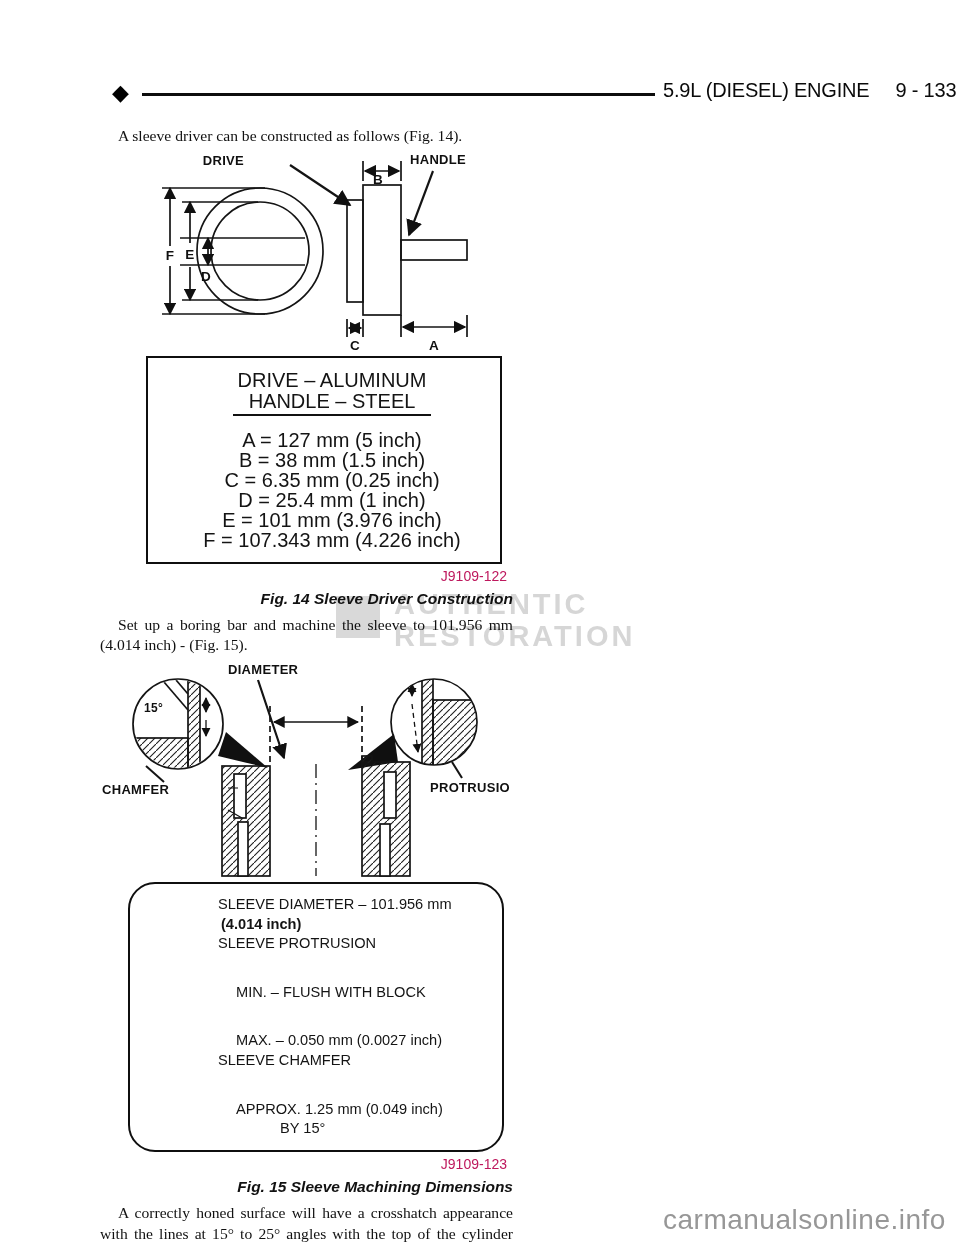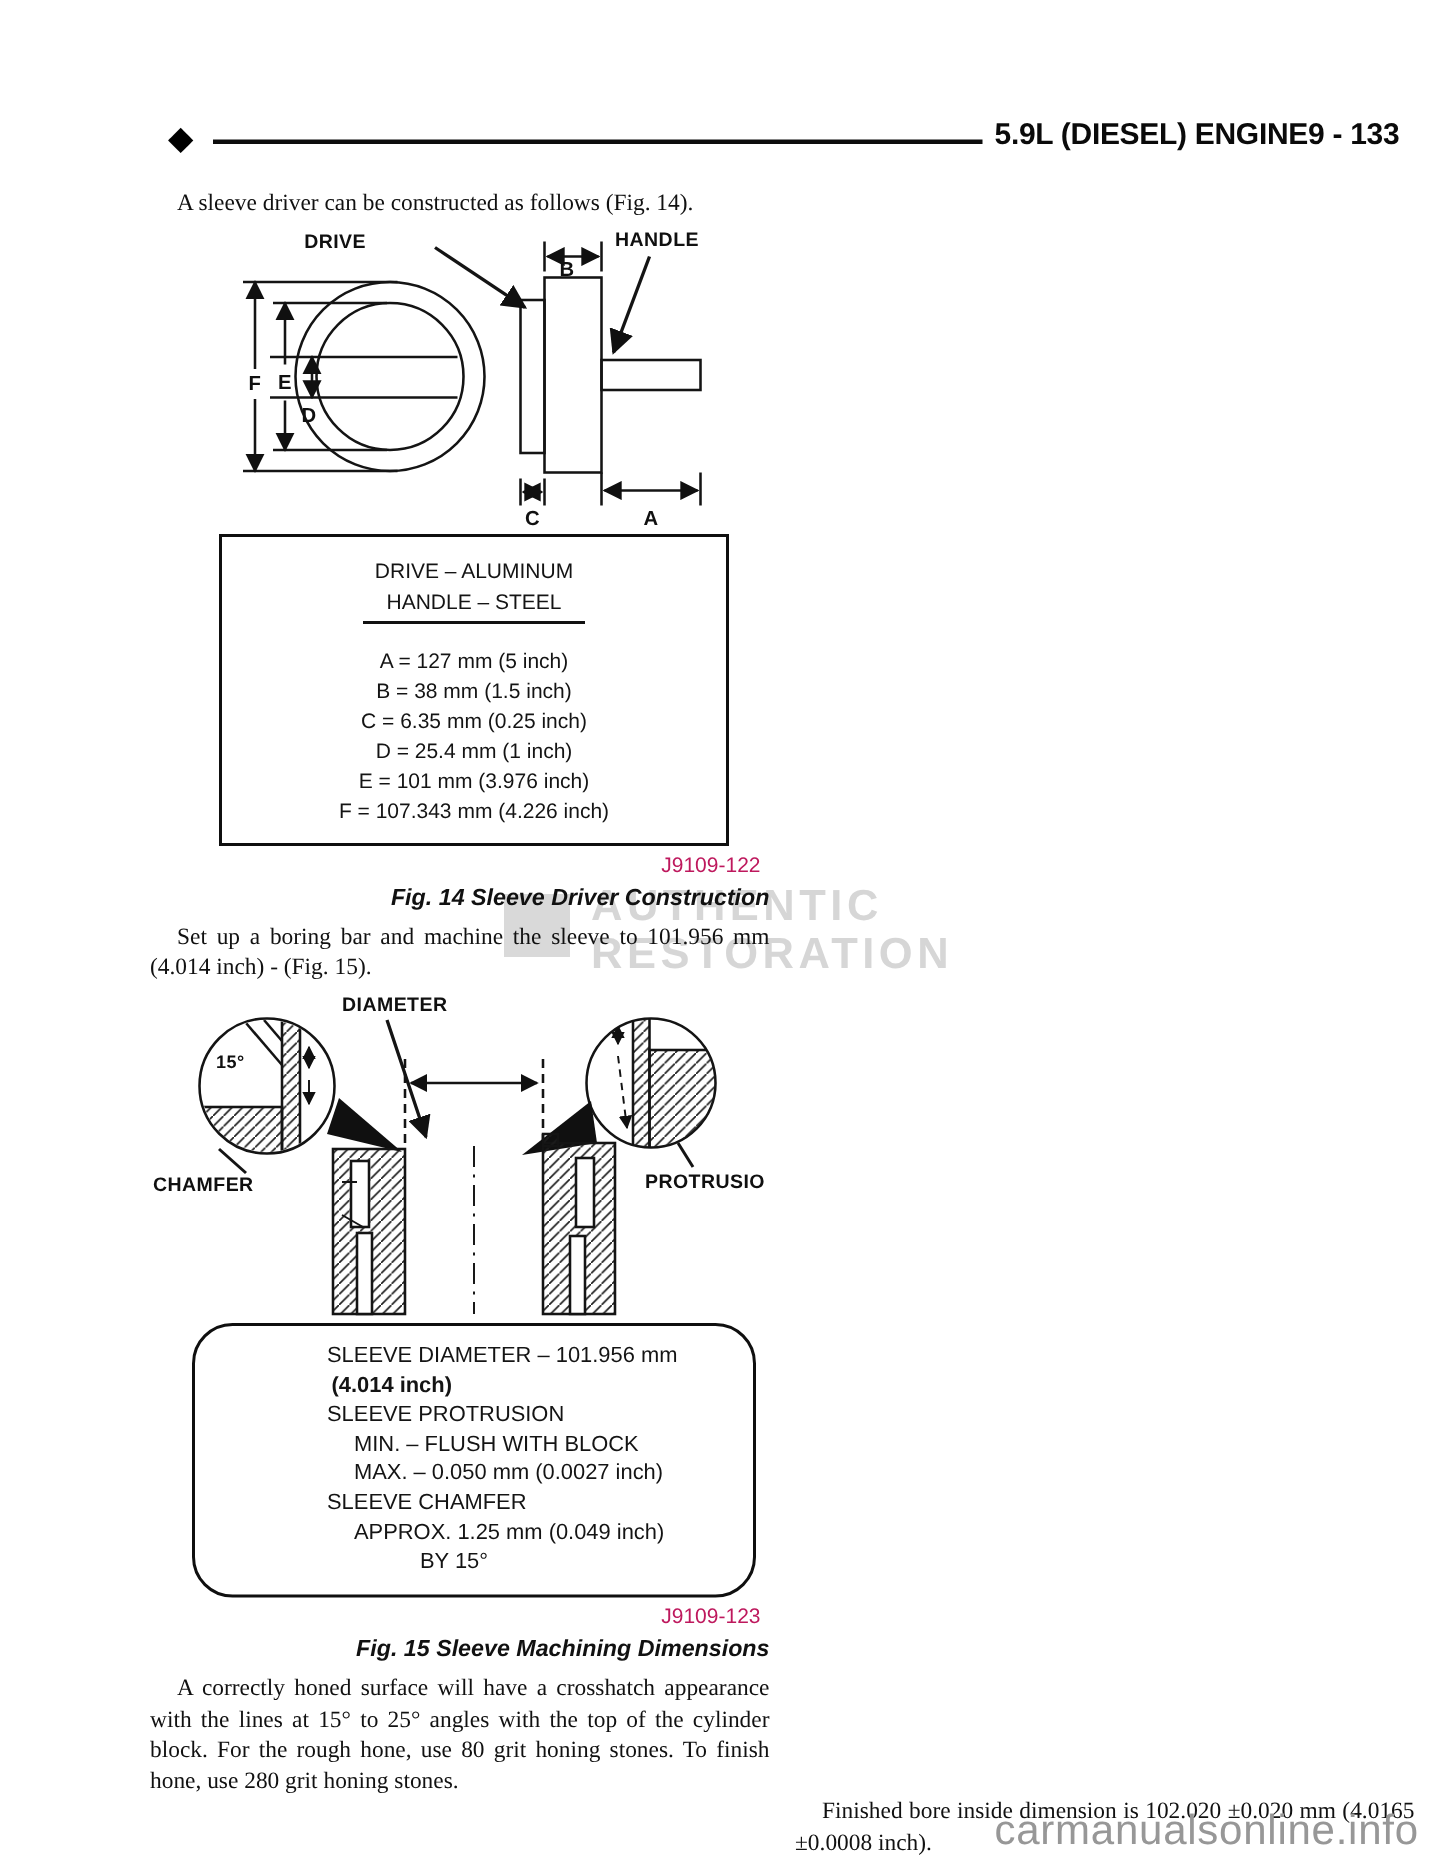--- a/index.html
+++ b/index.html
@@ -3,44 +3,44 @@
 <meta charset="utf-8">
 <style>
   html,body{margin:0;padding:0;background:#e8e8e8;}
   .page{position:relative;width:960px;height:1242px;background:#ffffff;overflow:hidden;
         font-family:"Liberation Serif", serif;color:#111;}
   
   .hdr{position:absolute;top:82px;left:0;width:960px;height:26px;}
   .hdr-bullet{position:absolute;left:112px;top:-2px;font-size:22px;color:#000;
         font-family:"DejaVu Sans",sans-serif;}
   .hdr-rule{position:absolute;left:142px;top:11px;width:513px;height:3px;background:#0d0d0d;}
-  .hdr-text{position:absolute;left:663px;top:-3px;display:flex;
-        font-family:"Liberation Sans",sans-serif;font-weight:bold;font-size:20px;
+  .hdr-text{position:absolute;left:663px;top:-3px;display:flex;gap:26px;
+        font-family:"Liberation Sans",sans-serif;font-weight:normal;font-size:20px;
         letter-spacing:-0.2px;color:#0a0a0a;white-space:nowrap;}
   
   .col{position:absolute;top:126px;width:413px;font-size:15.6px;line-height:20.6px;
         text-align:justify;}
   .col-left{left:100px;}
   .col-right{left:530px;}
   p.para{margin:0;text-indent:18px;}
   .fig-caption{margin:3px 0 5px 0;text-align:right;font-family:"Liberation Sans",sans-serif;
         font-style:italic;font-weight:bold;font-size:15.5px;}
   .fig-id{font-family:"Liberation Sans",sans-serif;font-size:14px;text-align:right;
         margin:2px 6px 2px 0;color:#be185d;}
   
   .spec-box{border:2px solid #0f0f0f;font-family:"Liberation Sans",sans-serif;color:#141414;}
-  .box14{width:336px;margin:4px 0 0 46px;padding:12px 0 12px 0;text-align:center;
-        font-size:14px;line-height:20px;}
+  .box14{width:336px;margin:4px 0 0 46px;padding:12px 0 12px 16px;text-align:center;
+        font-size:20px;line-height:20px;}
   .box14 .mat{line-height:21px;}
   .box14 .mat-underline{display:inline-block;border-bottom:2px solid #111;padding:0 16px 2px 16px;}
   .box14 .dims{margin-top:14px;}
   .box15{width:372px;margin:4px 0 0 28px;padding:11px 0;text-align:left;
         font-size:14.6px;line-height:19.6px;border-radius:27px;}
   .box15 .ln0{padding-left:88px;}
-  .box15 .ln1{padding-left:106px;}
+  .box15 .ln1{padding-left:106px;margin-top:29px;}
   .box15 .ln2{padding-left:91px;font-weight:bold;}
   .box15 .ln3{padding-left:150px;}
   
   .fig-svg{display:block;}
   svg text{font-family:"Liberation Sans",sans-serif;font-size:13px;font-weight:600;
         fill:#101010;letter-spacing:0.3px;}
   svg .dimletter{font-size:13.5px;font-weight:700;}
   
   .wm-center{position:absolute;left:336px;top:588px;width:330px;z-index:0;
         font-family:"Liberation Sans",sans-serif;font-weight:bold;color:rgba(120,120,120,0.30);

